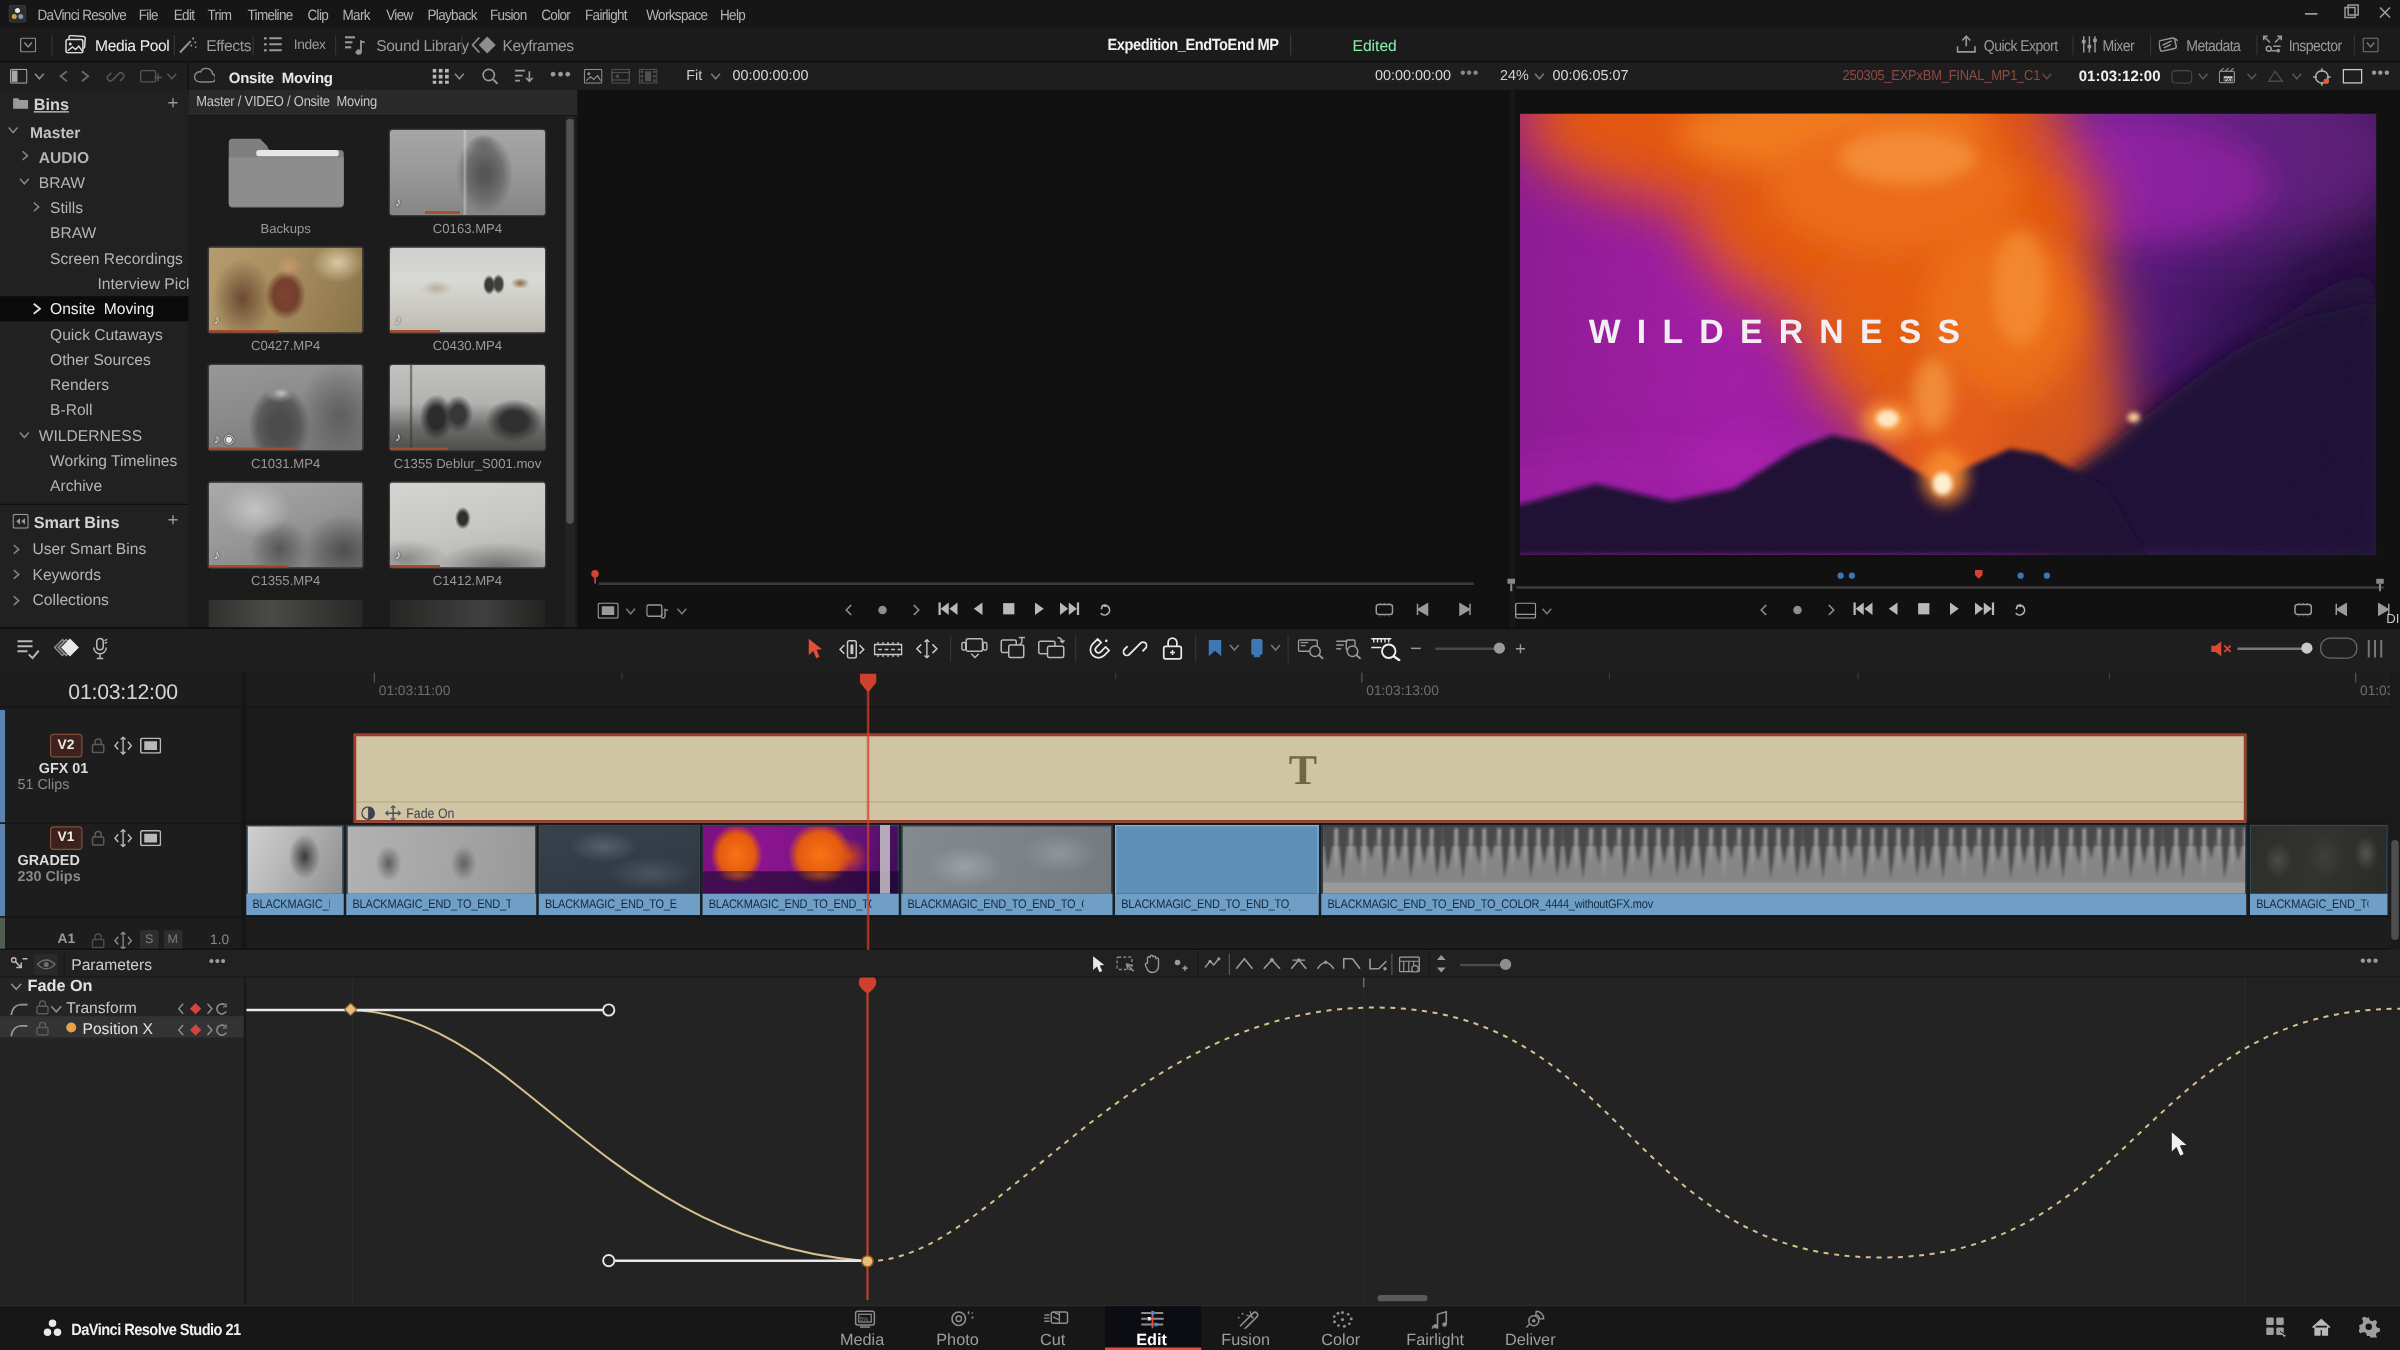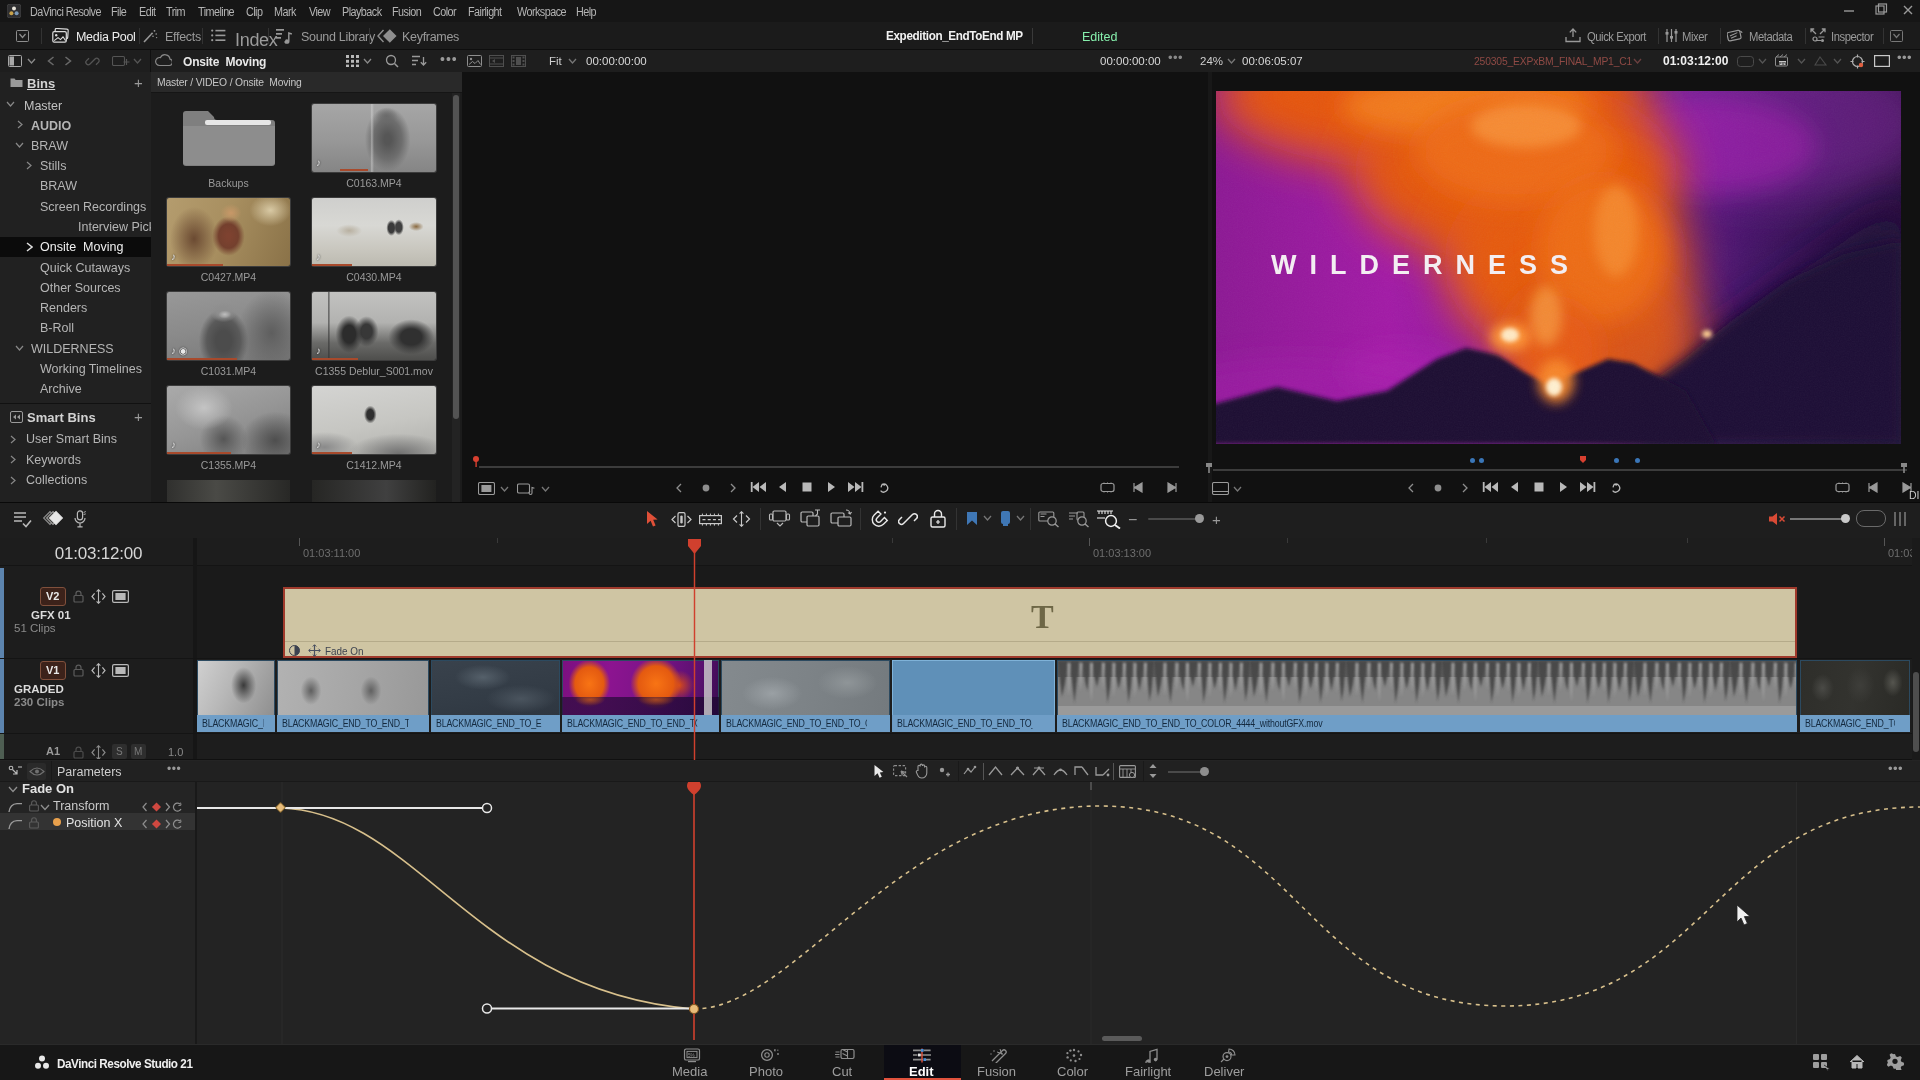--- a/index.html
+++ b/index.html
@@ -74,21 +74,21 @@
     <div class="txt" style="left:165px;top:30px;font-size:12.5px;letter-spacing:-0.3px;color:#9a9a9a;">Effects</div>
     <div class="abs" style="left:202px;top:28px;width:1px;height:16px;background:#333;"></div>
     <svg class="abs" style="left:211px;top:29px;" width="15" height="13" viewBox="0 0 15 13">
       <circle cx="1.2" cy="1.6" r="1.1" fill="#999"></circle>
         <rect x="4.4" y="0.8" width="10" height="1.6" fill="#999"></rect>
       <circle cx="1.2" cy="6.4" r="1.1" fill="#999"></circle>
         <rect x="4.4" y="5.6" width="10" height="1.6" fill="#999"></rect>
       <circle cx="1.2" cy="11.2" r="1.1" fill="#999"></circle>
         <rect x="4.4" y="10.4" width="10" height="1.6" fill="#999"></rect>
     </svg>
-    <div class="txt" style="left:235px;top:30px;font-size:18px;letter-spacing:-0.3px;color:#9a9a9a;">Index</div>
+    <div class="txt" style="left:235px;top:30px;font-size:11px;letter-spacing:-0.3px;color:#9a9a9a;">Index</div>
     <div class="abs" style="left:268px;top:28px;width:1px;height:16px;background:#333;"></div>
     <svg class="abs" style="left:276px;top:28px;" width="17" height="16" viewBox="0 0 17 16">
       <rect x="0" y="1" width="8" height="1.7" fill="#999"></rect>
       <rect x="0" y="5" width="6" height="1.7" fill="#999"></rect>
       <rect x="0" y="9" width="5" height="1.7" fill="#999"></rect>
       <path d="M9 13.2 a1.9 1.9 0 1 0 3.8 0 l0-8.2 3 1" fill="none" stroke="#999" stroke-width="1.4"></path>
       <circle cx="10.9" cy="13.2" r="1.9" fill="#999"></circle>
     </svg>
     <div class="txt" style="left:301px;top:30px;font-size:12.5px;letter-spacing:-0.3px;color:#9a9a9a;">Sound Library</div>
     <div class="abs" style="left:369px;top:28px;width:1px;height:16px;background:#333;"></div>
@@ -271,21 +271,21 @@
   <div class="abs" style="left:0;top:72px;width:151px;height:430px;background:#212121;"></div>
   <div id="bins">
     <svg class="abs" style="left:10px;top:77px;" width="13" height="11" viewBox="0 0 13 11">
       <path d="M0.5 1.5 l4 0 l1.2 1.5 l6.8 0 l0 7 l-12 0 z" fill="#9a9a9a"></path>
     </svg>
     <div class="txt" style="left:27px;top:76px;font-size:13px;font-weight:bold;color:#d2d2d2;text-decoration:underline;">Bins</div>
     <div class="txt" style="left:134px;top:74px;font-size:15px;color:#9a9a9a;">+</div>
     <svg class="abs" style="left:6px;top:101px;" width="9" height="6" viewBox="0 0 9 6">
         <path d="M1 1 L4.5 5 L8 1" fill="none" stroke="#888" stroke-width="1.2"></path>
       </svg>
-    <div class="txt" style="left:24px;top:99px;font-size:12.5px;color:#c2c2c2;">Master</div>
+    <div class="txt" style="left:24px;top:99px;font-size:12.5px;color:#c2c2c2;font-weight:bold;">Master</div>
     <svg class="abs" style="left:17px;top:120px;" width="6" height="9" viewBox="0 0 6 9">
         <path d="M1 1 L5 4.5 L1 8" fill="none" stroke="#888" stroke-width="1.2"></path>
       </svg>
     <div class="txt" style="left:31px;top:119px;font-size:12.5px;color:#b5b5b5;font-weight:bold;">AUDIO</div>
     <svg class="abs" style="left:15px;top:142px;" width="9" height="6" viewBox="0 0 9 6">
         <path d="M1 1 L4.5 5 L8 1" fill="none" stroke="#888" stroke-width="1.2"></path>
       </svg>
     <div class="txt" style="left:31px;top:139px;font-size:12.5px;color:#b5b5b5;">BRAW</div>
     <svg class="abs" style="left:26px;top:161px;" width="6" height="9" viewBox="0 0 6 9">
         <path d="M1 1 L5 4.5 L1 8" fill="none" stroke="#888" stroke-width="1.2"></path>

